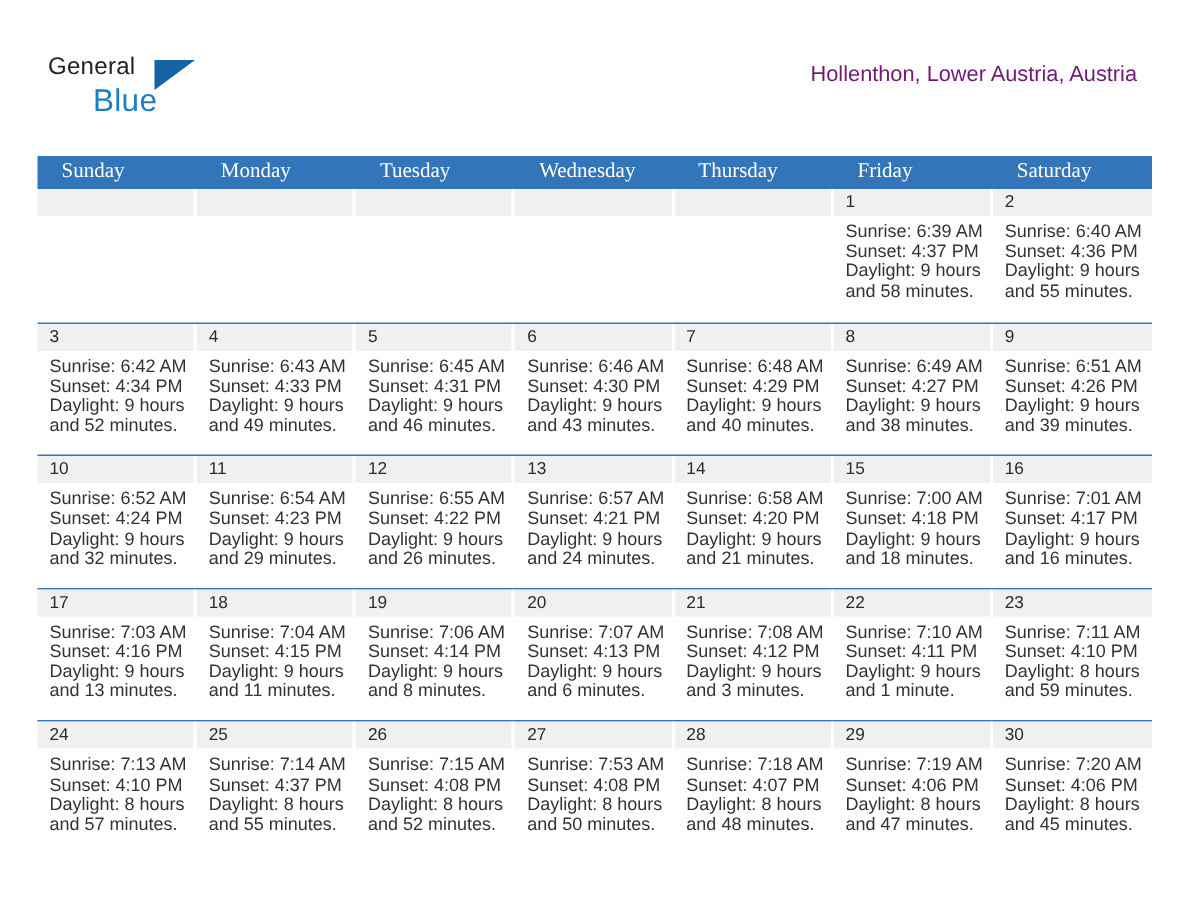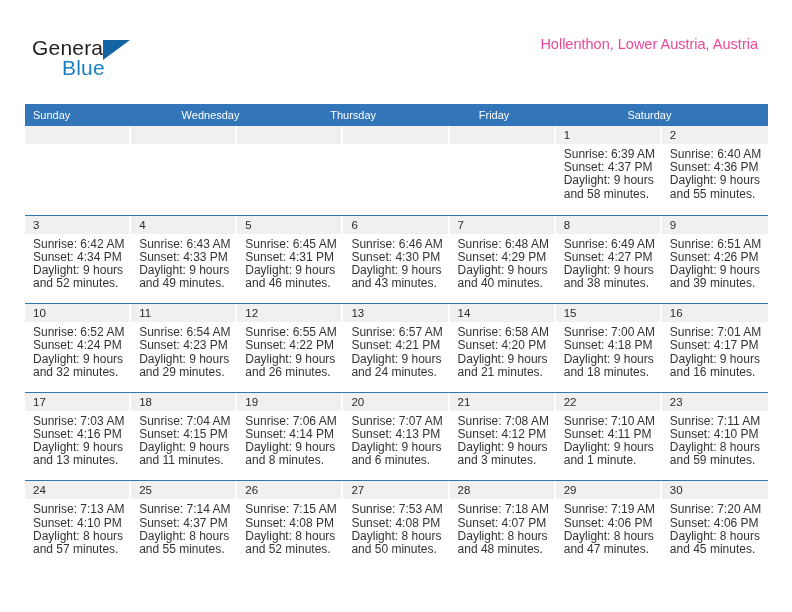--- a/index.html
+++ b/index.html
@@ -33,21 +33,21 @@
     position: absolute;
     left: 32px;
     top: 36px;
     width: 200px;
     height: 50px;
   }
   .brand-general {
     position: absolute;
     left: 0;
     top: 0;
-    font-size: 21px;
+    font-size: 16px;
     letter-spacing: 0.2px;
     color: #231f20;
     font-family: "Liberation Sans", sans-serif;
   }
   .brand-blue {
     position: absolute;
     left: 30px;
     top: 20px;
     font-size: 21px;
     letter-spacing: 0.2px;
@@ -72,47 +72,47 @@
     width: 560px;
   }
   .cal-title {
     font-size: 27px;
     color: #2b2b2b;
     font-weight: normal;
     line-height: 34px;
     font-family: "Liberation Sans", sans-serif;
   }
   .cal-sub {
-    margin-top: 5px;
+    margin-top: 11px;
     font-size: 14.5px;
-    color: #ec4899;
+    color: #701a75;
     line-height: 18px;
     font-family: "Liberation Sans", sans-serif;
   }
 
   
   .cal {
     position: absolute;
     left: 25px;
     top: 104px;
     width: 743px;
   }
   .dow-row {
     display: flex;
     background: #3275b8;
     height: 22px;
   }
   .dow {
     flex: 1 1 0;
     color: #ffffff;
-    font-size: 11px;
+    font-size: 14px;
     line-height: 22px;
-    padding-left: 8px;
+    padding-left: 16px;
     box-sizing: border-box;
-    font-family: Liberation Sans, sans-serif;
+    font-family: Liberation Serif, serif;
     white-space: nowrap;
     overflow: hidden;
   }
 
   .week {
     display: flex;
     height: 88.6px;
     border-top: 1.5px solid #3275b8;
     box-sizing: border-box;
   }
@@ -167,20 +167,22 @@
 
     <div class="title-wrap">
       <div class="cal-sub">Hollenthon, Lower Austria, Austria</div>
     </div>
 
   </div>
 
   <div class="cal">
     <div class="dow-row">
         <div class="dow">Sunday</div>
+        <div class="dow">Monday</div>
+        <div class="dow">Tuesday</div>
         <div class="dow">Wednesday</div>
         <div class="dow">Thursday</div>
         <div class="dow">Friday</div>
         <div class="dow">Saturday</div>
       </div>
     <div id="weeks-host">
         <div class="week">
           <div class="cell empty">
             <div class="daynum-band">
               <div class="daynum"></div>

